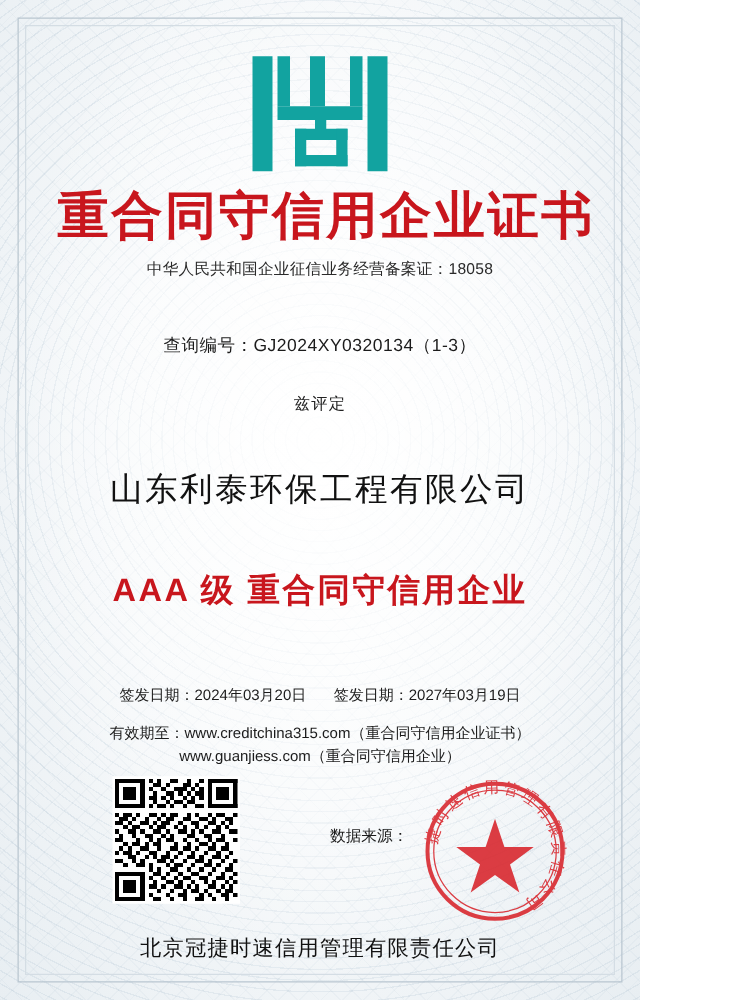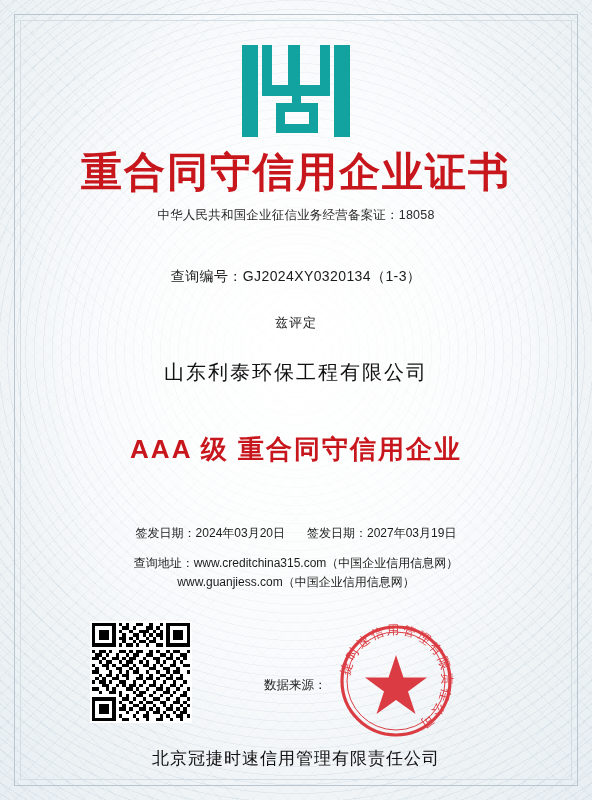--- a/index.html
+++ b/index.html
@@ -8,21 +8,21 @@
   }
   body {
     width: 600px;
     height: 800px;
     overflow: hidden;
     font-family: "Liberation Sans", sans-serif;
     background: #ffffff;
   }
   .certificate {
     position: relative;
-    width: 592px;
+    width: 512px;
     height: 800px;
     box-sizing: border-box;
     background:
       radial-gradient(ellipse at 50% 42%, #ffffff 0%, #f4f7f9 55%, #e8eef2 100%);
     overflow: hidden;
   }
   
   .bg-pattern {
     position: absolute;
     inset: 0;
@@ -100,22 +100,22 @@
     letter-spacing: 0.4px;
   }
   .hereby {
     margin-top: 28px;
     font-size: 13px;
     color: #222;
     letter-spacing: 1px;
     font-family: Liberation Serif, serif;
   }
   .company {
-    margin-top: 27px;
-    font-size: 20px;
+    margin-top: 42px;
+    font-size: 26px;
     color: #111;
     letter-spacing: 2px;
     font-weight: normal;
   }
   .grade {
     margin-top: 46px;
     font-size: 26px;
     font-weight: bold;
     color: #c8161d;
     letter-spacing: 2px;
@@ -158,21 +158,21 @@
     width: 102px;
     height: 102px;
     background: #ffffff;
     padding: 2px;
     box-sizing: border-box;
   }
   .qr svg { display: block; }
   .source-label {
     position: absolute;
     left: 264px;
-    top: 56px;
+    top: 40px;
     font-size: 12.5px;
     color: #1b1b1b;
     white-space: nowrap;
   }
   .seal {
     position: absolute;
     left: 332px;
     top: -4px;
     width: 128px;
     height: 128px;
@@ -226,22 +226,22 @@
     <div class="company">山东利泰环保工程有限公司</div>
 
     <div class="grade">AAA 级  重合同守信用企业</div>
 
     <div class="dates">
       <span>签发日期：2024年03月20日</span>
       <span>签发日期：2027年03月19日</span>
     </div>
 
     <div class="urls">
-      <div class="url-line"><span>查询地址：</span><span>www.creditchina315.com（中国企业信用信息网）</span></div>
-      <div class="url-line"><span>www.guanjiess.com（中国企业信用信息网）</span></div>
+      <div class="url-line"><span>有效期至：</span><span>www.creditchina315.com（重合同守信用企业证书）</span></div>
+      <div class="url-line"><span>www.guanjiess.com（重合同守信用企业）</span></div>
     </div>
 
   </div>
 
   <div class="bottom">
     <div class="bottom-row">
 
       <div class="qr">
         <svg width="98" height="98" viewBox="0 0 29 29" shape-rendering="crispEdges" aria-hidden="true">
           <rect width="29" height="29" fill="#ffffff"></rect>

